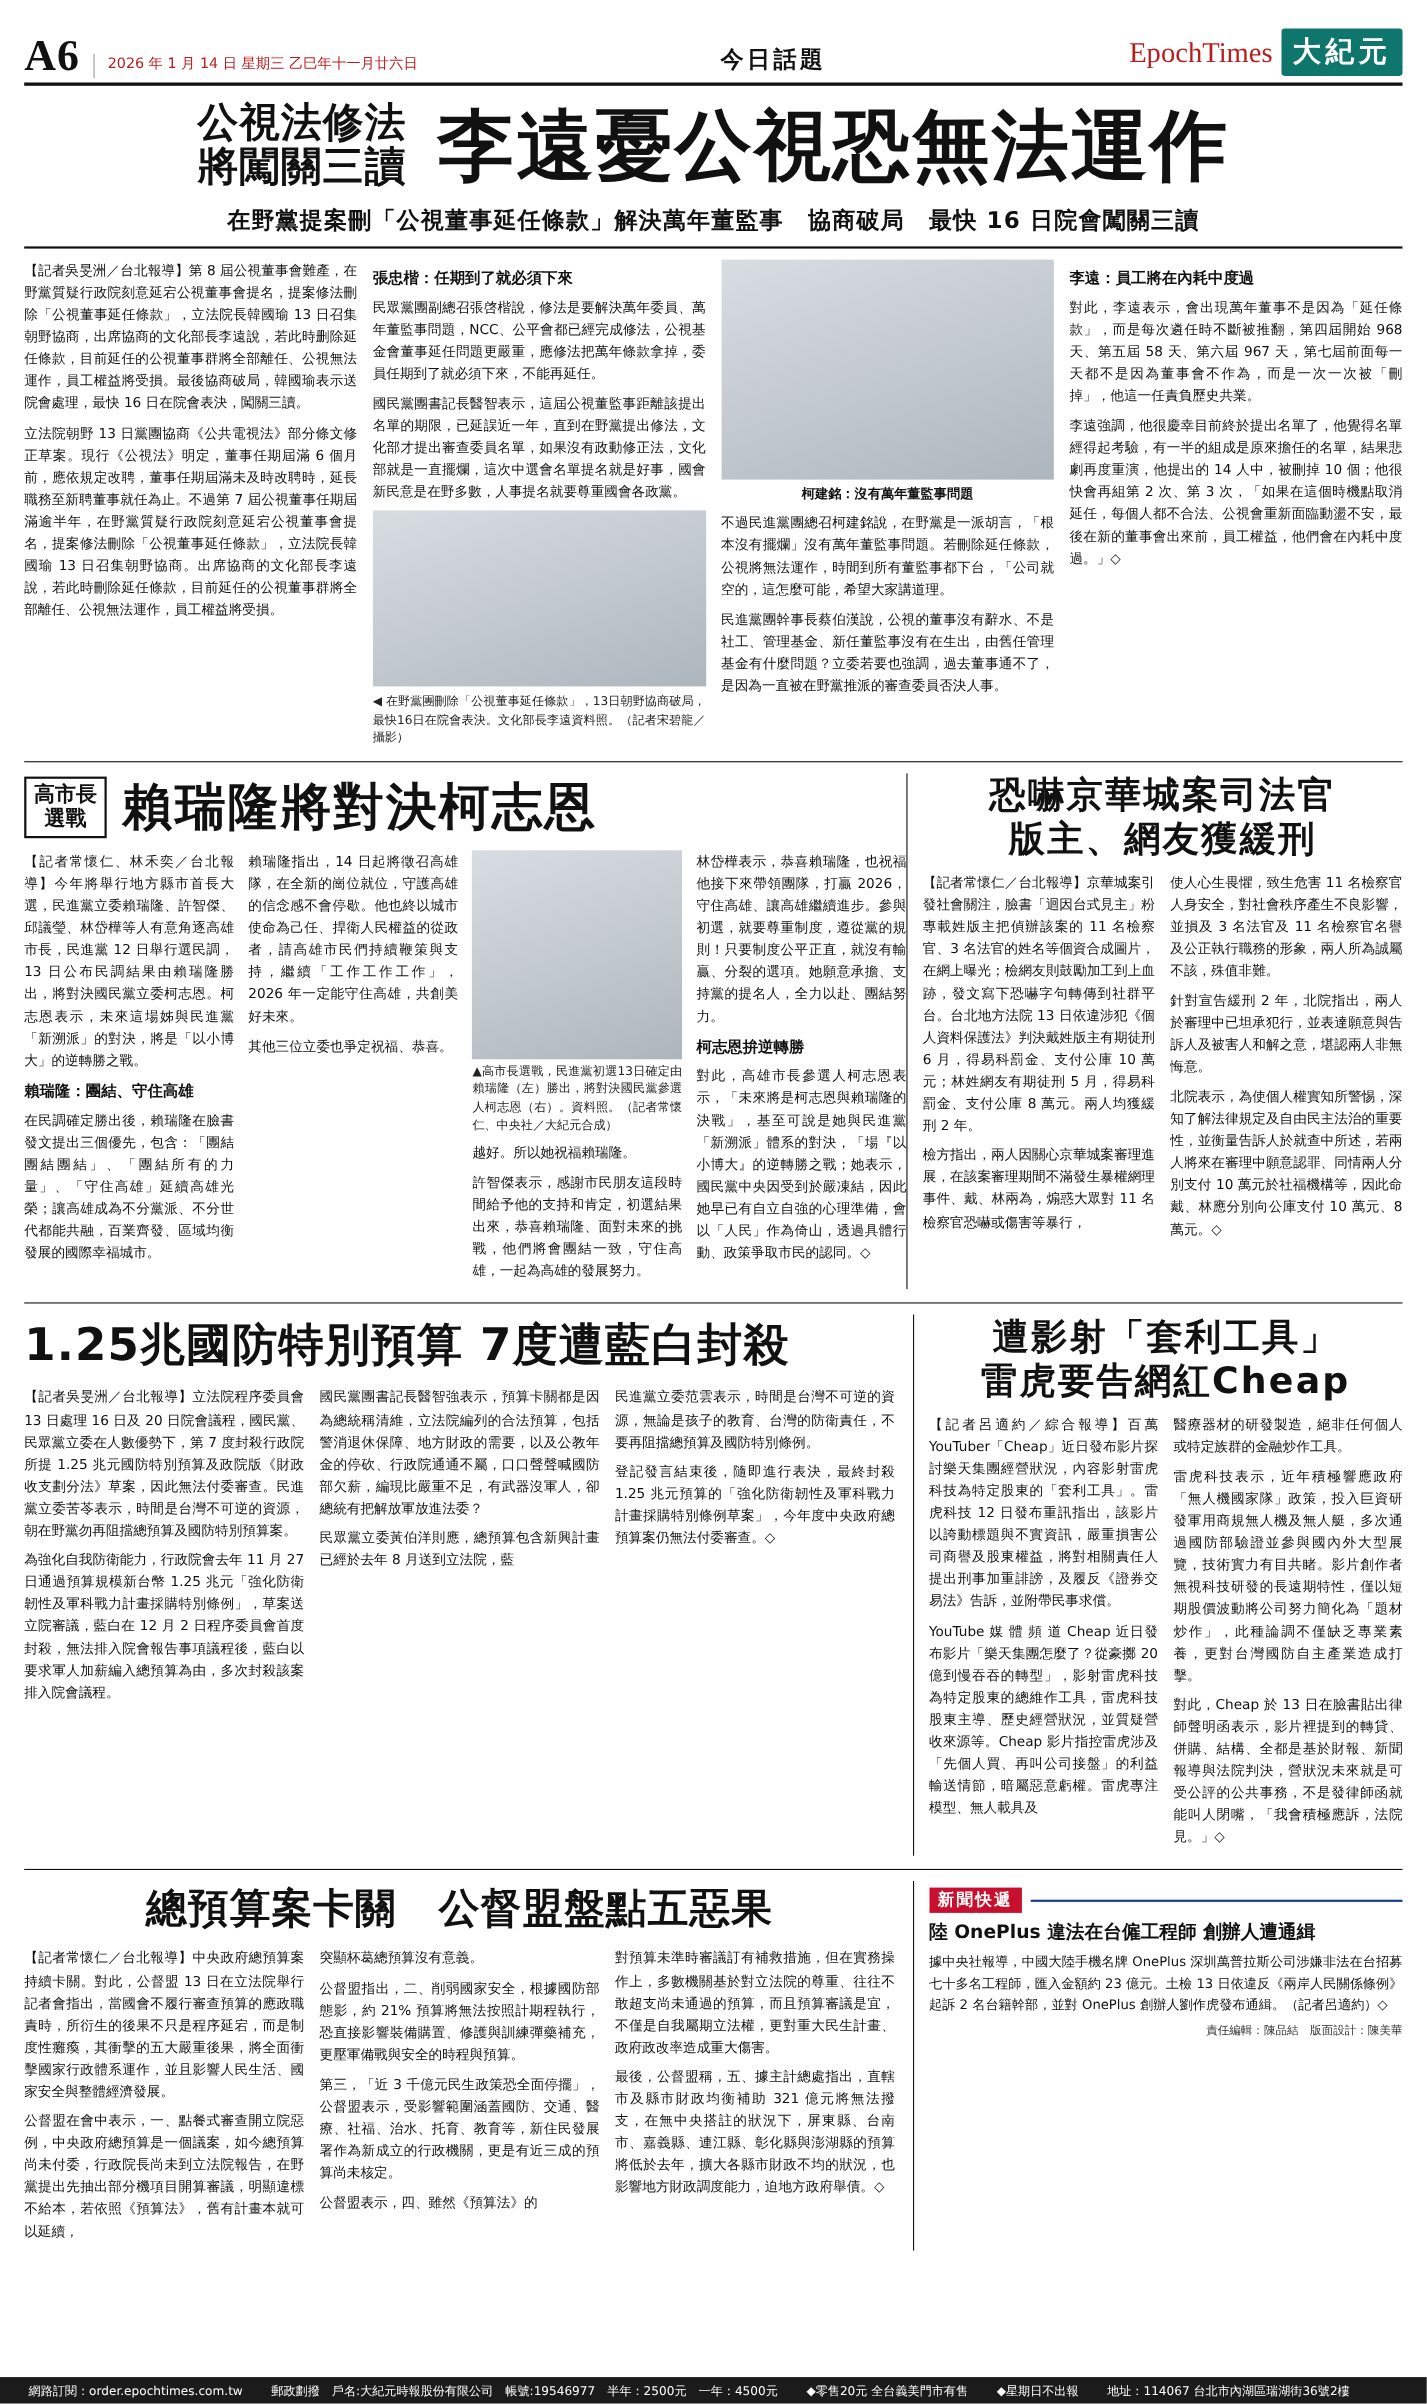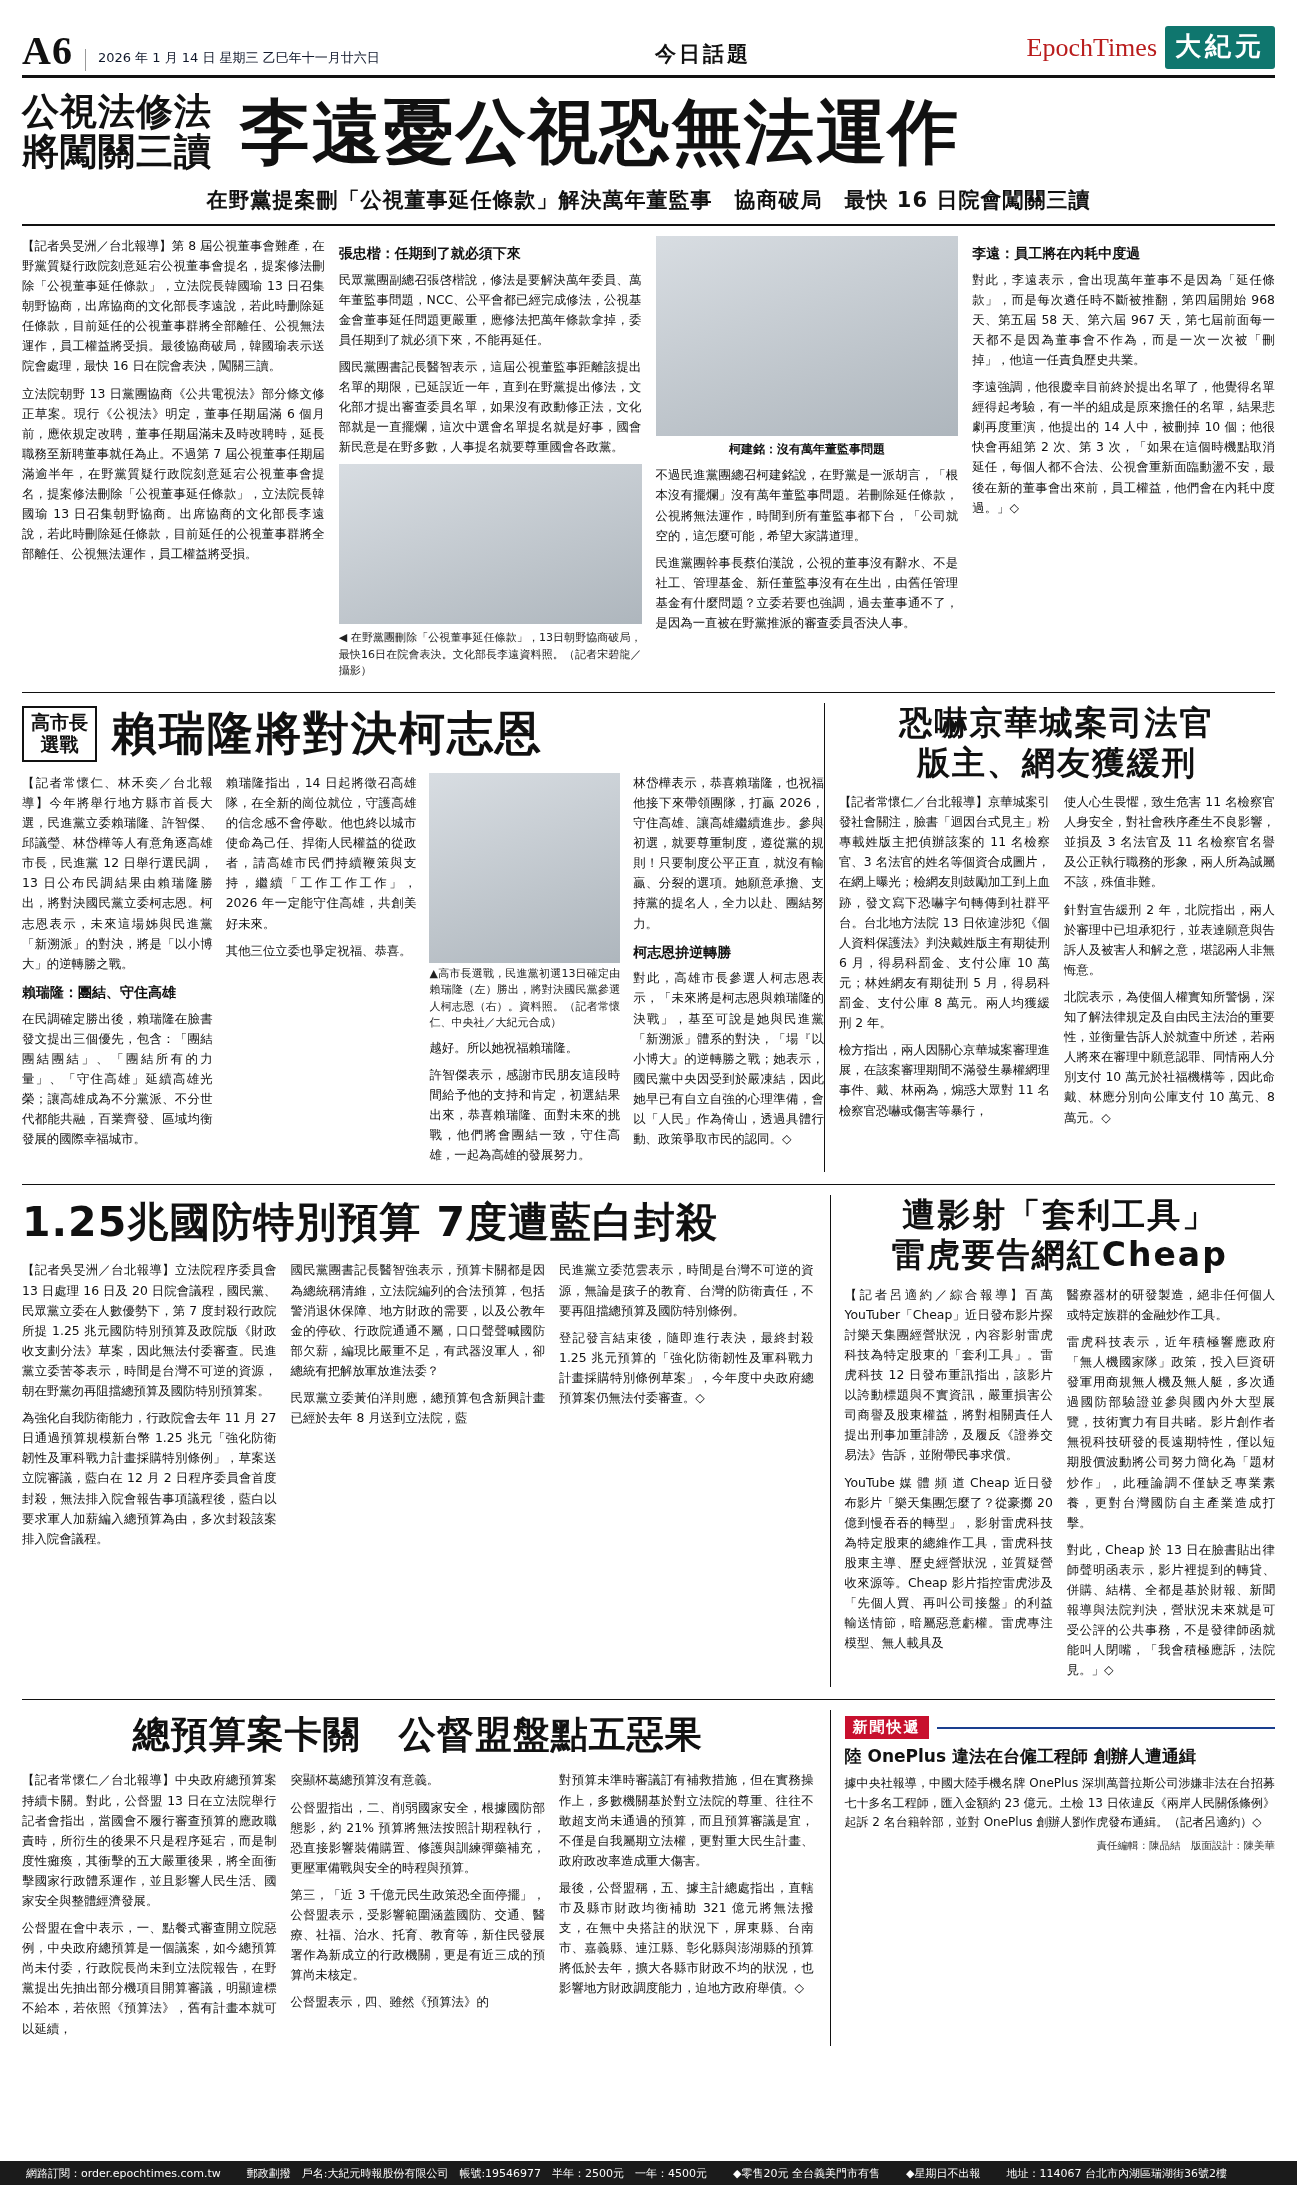--- a/index.html
+++ b/index.html
@@ -8,28 +8,28 @@
     width:1297px; height:2185px;
     background:#ffffff;
     font-family:"DejaVu Sans","Liberation Sans",sans-serif;
     color:#111;
   }
   .page { position:relative; width:1297px; height:2185px; padding:0 22px; }
 
   
   .masthead { display:flex; align-items:flex-end; padding-top:26px; border-bottom:3px solid #111; padding-bottom:4px; }
   .pageno { font-size:40px; font-weight:bold; letter-spacing:1px; line-height:1; font-family:"Liberation Serif",serif; }
-  .mast-date { font-size:13px; color:#0f172a; margin-left:12px; padding-left:12px; border-left:1px solid #999; padding-bottom:4px; }
+  .mast-date { font-size:13px; color:#b91c1c; margin-left:12px; padding-left:12px; border-left:1px solid #999; padding-bottom:4px; }
   .mast-center { flex:1; text-align:center; font-size:21px; font-weight:bold; letter-spacing:3px; padding-bottom:3px; }
   .mast-right { display:flex; align-items:center; gap:8px; padding-bottom:2px; }
   .epoch-en { font-family:"Liberation Serif",serif; font-size:26px; letter-spacing:0px; color:#b91c1c; }
   .epoch-cn { background:#0f766e; color:#fff; font-size:26px; font-weight:bold; letter-spacing:4px; padding:3px 10px 5px; border-radius:3px; }
 
   
-  .head-wrap { display:flex; align-items:center; gap:28px; padding:14px 0 6px; }
+  .head-wrap { display:flex; align-items:center; gap:28px; padding:14px 0 6px;justify-content:center; }
   .head-kicker { font-size:37px; font-weight:bold; line-height:1.08; letter-spacing:1px; white-space:pre-line; }
   .head-main { font-size:70px; font-weight:bold; letter-spacing:2px; line-height:1; }
   .head-sub { text-align:center; font-size:21px; font-weight:bold; letter-spacing:1px; padding:8px 0 10px; border-bottom:2px solid #111; }
 
   
   .cols { display:flex; gap:14px; padding-top:10px; }
   .col { flex:1; font-size:12.4px; line-height:1.62; text-align:justify; }
   .col p { margin:0 0 7px; text-indent:0; }
   .sub-h { font-weight:bold; font-size:14px; margin:6px 0 5px; }
 

